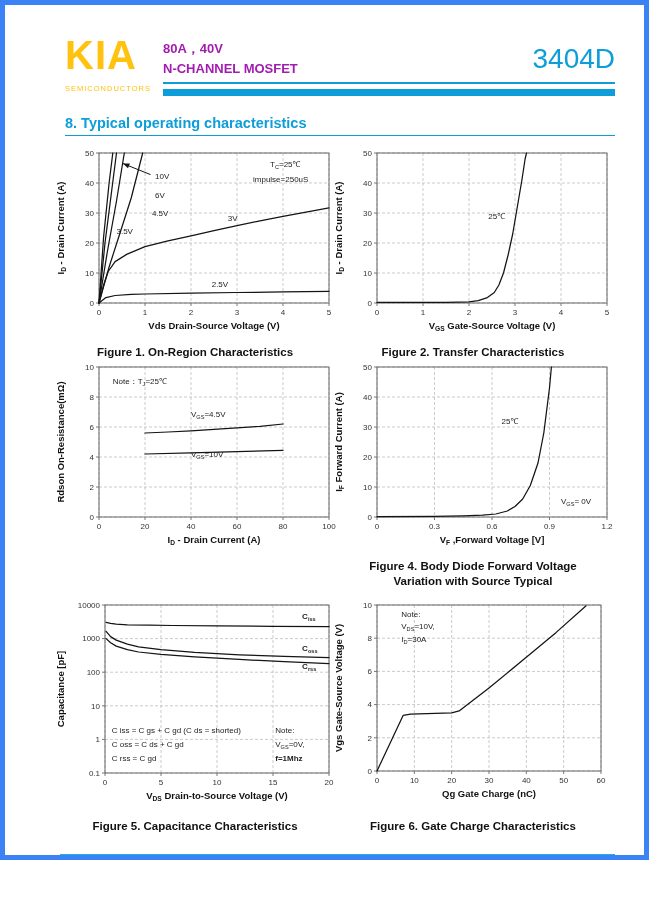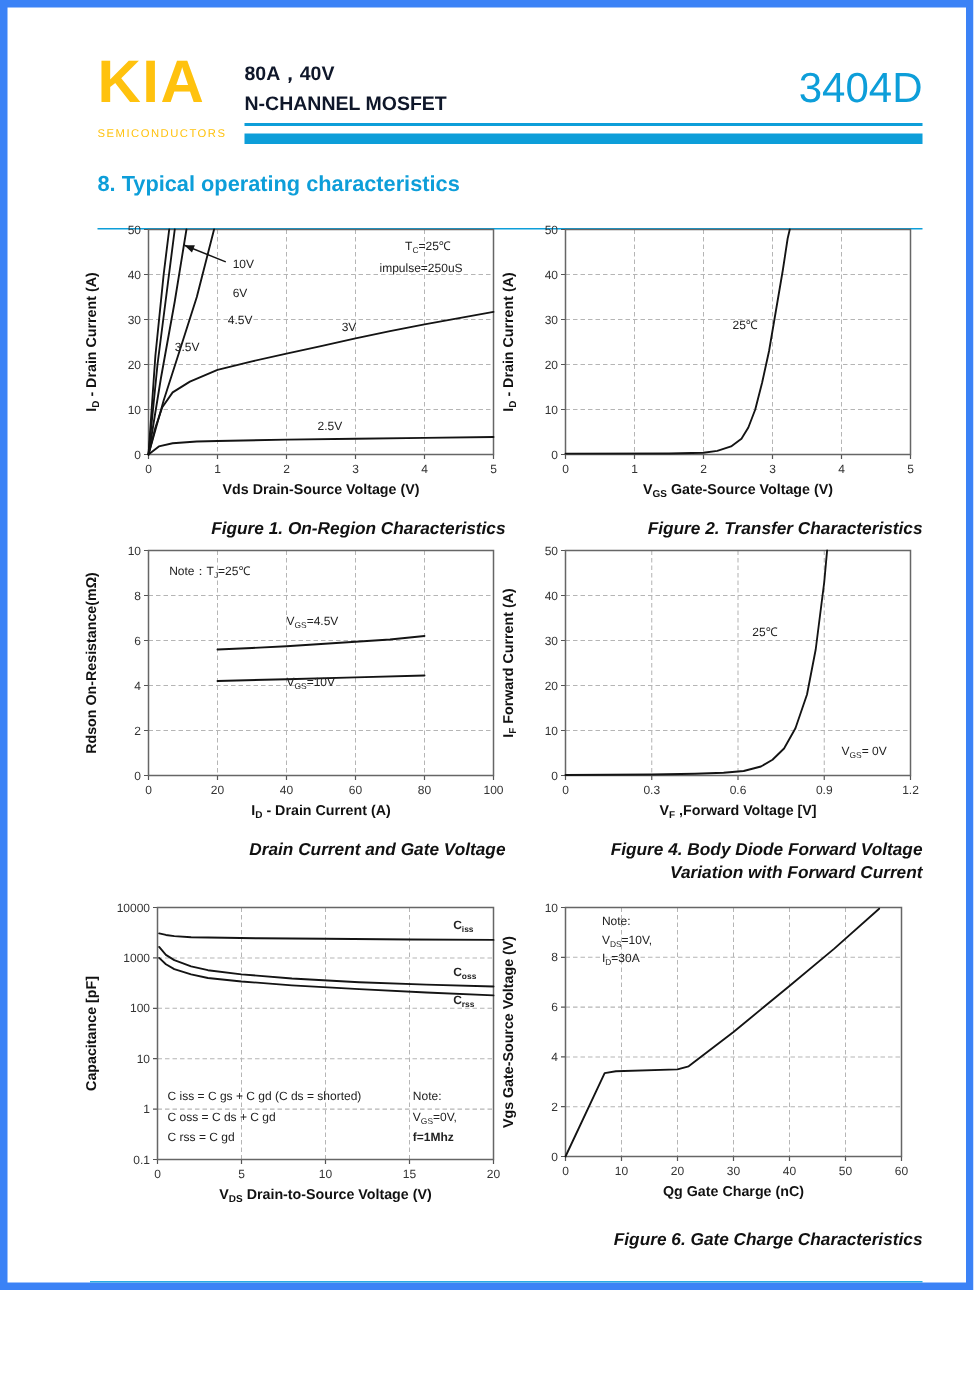--- a/index.html
+++ b/index.html
@@ -1,33 +1,33 @@
 <!DOCTYPE html>
 <html><head>
 <meta charset="utf-8">
 <style>
   html,body{margin:0;padding:0;background:#fff;}
   .page{position:relative;width:649px;height:860px;background:#fff;border:5px solid #3b82f6;
         box-sizing:border-box;font-family:"Liberation Sans",sans-serif;overflow:hidden;}
   
   .logo{position:absolute;left:60px;top:28px;font-size:40px;font-weight:bold;color:#FFC20E;letter-spacing:1px;}
   .logo-sub{position:absolute;left:60px;top:79px;font-size:7.5px;font-weight:normal;color:#FFC20E;letter-spacing:1px;}
-  .head-mid{position:absolute;left:158px;top:34px;font-size:13px;font-weight:bold;color:#0f172a;line-height:1.5;}
+  .head-mid{position:absolute;left:158px;top:34px;font-size:13px;font-weight:bold;color:#a21caf;line-height:1.5;}
   .part-number{position:absolute;right:29px;top:38px;font-size:28px;color:#0d9ed9;}
   .rule-thin{position:absolute;left:158px;right:29px;top:77px;height:2px;background:#0d9ed9;}
   .rule-thick{position:absolute;left:158px;right:29px;top:84px;height:7px;background:#0d9ed9;}
   
   .section-title{position:absolute;left:60px;right:29px;top:110px;font-size:14.5px;font-weight:600;
-                 color:#0d9ed9;border-bottom:1.5px solid #0d9ed9;padding-bottom:21px;}
+                 color:#0d9ed9;border-bottom:1.5px solid #0d9ed9;padding-bottom:4px;}
   
   figure{position:absolute;margin:0;width:284px;}
   figure.f1{left:48px;top:138px;} figure.f2{left:326px;top:138px;}
   figure.f3{left:48px;top:352px;} figure.f4{left:326px;top:352px;}
   figure.f5{left:48px;top:594px;} figure.f6{left:326px;top:594px;}
-  figcaption{text-align:right;font-weight:bold;font-size:11.5px;color:#111;margin-top:2px;line-height:1.3;font-style:italic;}
+  figcaption{text-align:center;font-weight:bold;font-size:11.5px;color:#111;margin-top:2px;line-height:1.3;}
   svg .tick{font-size:8px;fill:#333;font-family:"Liberation Sans",sans-serif;}
   svg .ann{font-size:8px;fill:#222;font-family:"Liberation Sans",sans-serif;}
   svg .axis{font-size:9.5px;font-weight:bold;fill:#111;font-family:"Liberation Sans",sans-serif;}
   
   .footer-rule{position:absolute;left:55px;right:29px;top:849px;height:1.5px;background:#29abe2;}
   .footer-page{position:absolute;left:0;right:0;top:855px;text-align:center;font-size:16px;font-weight:bold;color:#0d9ed9;}
   .footer-rev{position:absolute;right:29px;top:855px;font-size:10px;font-weight:bold;color:#0d9ed9;}
   .footer-rev span{margin-left:8px;}
 </style>
 </head>
@@ -201,21 +201,20 @@
           <rect x="46" y="10" width="230" height="150" fill="none" stroke="#666" stroke-width="1"></rect>
           <path d="M92.0 76.0 L115.0 75.0 L138.0 73.8 L161.0 72.3 L184.0 70.8 L207.0 69.3 L230.0 67.0" fill="none" stroke="#141414" stroke-width="1.25" stroke-linejoin="round" stroke-linecap="round"></path>
           <path d="M92.0 97.0 L138.0 95.8 L184.0 94.6 L230.0 93.3" fill="none" stroke="#141414" stroke-width="1.25" stroke-linejoin="round" stroke-linecap="round"></path>
           <text x="59.8" y="26.5" text-anchor="start" class="ann"><tspan>Note：T</tspan><tspan font-size="70%" dy="2">J</tspan><tspan dy="-2">=25℃</tspan></text>
           <text x="138" y="59.5" text-anchor="start" class="ann"><tspan>V</tspan><tspan font-size="70%" dy="2">GS</tspan><tspan dy="-2">=4.5V</tspan></text>
           <text x="138" y="100" text-anchor="start" class="ann"><tspan>V</tspan><tspan font-size="70%" dy="2">GS</tspan><tspan dy="-2">=10V</tspan></text>
           <text x="161" y="186" text-anchor="middle" class="axis"><tspan>I</tspan><tspan font-size="70%" dy="2">D</tspan><tspan dy="-2"> - Drain Current (A)</tspan></text>
           <text text-anchor="middle" class="axis" transform="translate(11,85) rotate(-90)"><tspan>Rdson On-Resistance(mΩ)</tspan></text>
         </svg>
       <figcaption>
-        <div>Drain Current and Gate Voltage</div>
       </figcaption>
     </figure>
     <figure class="f4">
       <svg width="284" height="196" viewBox="0 0 284 196">
           <line x1="46" y1="10" x2="46" y2="160" stroke="#b5b5b5" stroke-width="0.7" stroke-dasharray="3,2"></line>
           <line x1="46" y1="160" x2="46" y2="163" stroke="#555" stroke-width="0.8"></line>
           <text x="46" y="172" text-anchor="middle" class="tick">0</text>
           <line x1="103.5" y1="10" x2="103.5" y2="160" stroke="#b5b5b5" stroke-width="0.7" stroke-dasharray="3,2"></line>
           <line x1="103.5" y1="160" x2="103.5" y2="163" stroke="#555" stroke-width="0.8"></line>
           <text x="103.5" y="172" text-anchor="middle" class="tick">0.3</text>
@@ -248,21 +247,21 @@
           <text x="41" y="12.7" text-anchor="end" class="tick">50</text>
           <rect x="46" y="10" width="230" height="150" fill="none" stroke="#666" stroke-width="1"></rect>
           <path d="M46.0 159.7 L103.5 159.3 L132.3 158.8 L151.4 158.2 L164.8 157.0 L176.3 154.0 L184.0 149.5 L191.7 142.0 L199.3 128.5 L207.0 106.0 L212.8 76.0 L218.5 31.0 L220.4 10.0" fill="none" stroke="#141414" stroke-width="1.25" stroke-linejoin="round" stroke-linecap="round"></path>
           <text x="170.58333333333337" y="67" text-anchor="start" class="ann"><tspan>25℃</tspan></text>
           <text x="230" y="146.5" text-anchor="start" class="ann"><tspan>V</tspan><tspan font-size="70%" dy="2">GS</tspan><tspan dy="-2">= 0V</tspan></text>
           <text x="161" y="186" text-anchor="middle" class="axis"><tspan>V</tspan><tspan font-size="70%" dy="2">F</tspan><tspan dy="-2"> ,Forward Voltage [V]</tspan></text>
           <text text-anchor="middle" class="axis" transform="translate(11,85) rotate(-90)"><tspan>I</tspan><tspan font-size="70%" dy="2">F</tspan><tspan dy="-2"> Forward Current (A)</tspan></text>
         </svg>
       <figcaption>
         <div>Figure 4. Body Diode Forward Voltage</div>
-        <div>Variation with Forward Current</div>
+        <div>Variation with Source Typical</div>
       </figcaption>
     </figure>
     <figure class="f5">
       <svg width="284" height="214" viewBox="0 0 284 214">
           <line x1="52" y1="6" x2="52" y2="174" stroke="#b5b5b5" stroke-width="0.7" stroke-dasharray="3,2"></line>
           <line x1="52" y1="174" x2="52" y2="177" stroke="#555" stroke-width="0.8"></line>
           <text x="52" y="186" text-anchor="middle" class="tick">0</text>
           <line x1="108" y1="6" x2="108" y2="174" stroke="#b5b5b5" stroke-width="0.7" stroke-dasharray="3,2"></line>
           <line x1="108" y1="174" x2="108" y2="177" stroke="#555" stroke-width="0.8"></line>
           <text x="108" y="186" text-anchor="middle" class="tick">5</text>
@@ -302,20 +301,23 @@
           <text x="249.12000000000003" y="70.29830968932845" text-anchor="start" class="ann" font-size="9" font-weight="bold"><tspan>C</tspan><tspan font-size="70%" dy="2">rss</tspan></text>
           <text x="58.72" y="134.4833336957291" text-anchor="start" class="ann" font-size="7.2"><tspan>C iss = C gs + C gd (C ds = shorted)</tspan></text>
           <text x="58.72" y="148.3488194162853" text-anchor="start" class="ann" font-size="7.2"><tspan>C oss = C ds + C gd</tspan></text>
           <text x="58.72" y="161.84594470980886" text-anchor="start" class="ann" font-size="7.2"><tspan>C rss = C gd</tspan></text>
           <text x="222.24" y="134.4833336957291" text-anchor="start" class="ann" font-size="7.2"><tspan>Note:</tspan></text>
           <text x="222.24" y="148.3488194162853" text-anchor="start" class="ann" font-size="7.2"><tspan>V</tspan><tspan font-size="70%" dy="2">GS</tspan><tspan dy="-2">=0V,</tspan></text>
           <text x="222.24" y="161.84594470980886" text-anchor="start" class="ann" font-size="7.2" font-weight="bold"><tspan>f=1Mhz</tspan></text>
           <text x="164" y="200" text-anchor="middle" class="axis"><tspan>V</tspan><tspan font-size="70%" dy="2">DS</tspan><tspan dy="-2">  Drain-to-Source Voltage (V)</tspan></text>
           <text text-anchor="middle" class="axis" transform="translate(11,90) rotate(-90)"><tspan>Capacitance [pF]</tspan></text>
         </svg>
+      <figcaption>
+        <div>Figure 5. Capacitance Characteristics</div>
+      </figcaption>
     </figure>
     <figure class="f6">
       <svg width="284" height="214" viewBox="0 0 284 214">
           <line x1="46" y1="6" x2="46" y2="172" stroke="#b5b5b5" stroke-width="0.7" stroke-dasharray="3,2"></line>
           <line x1="46" y1="172" x2="46" y2="175" stroke="#555" stroke-width="0.8"></line>
           <text x="46" y="184" text-anchor="middle" class="tick">0</text>
           <line x1="83.33333333333333" y1="6" x2="83.33333333333333" y2="172" stroke="#b5b5b5" stroke-width="0.7" stroke-dasharray="3,2"></line>
           <line x1="83.33333333333333" y1="172" x2="83.33333333333333" y2="175" stroke="#555" stroke-width="0.8"></line>
           <text x="83.33333333333333" y="184" text-anchor="middle" class="tick">10</text>
           <line x1="120.66666666666666" y1="6" x2="120.66666666666666" y2="172" stroke="#b5b5b5" stroke-width="0.7" stroke-dasharray="3,2"></line>

